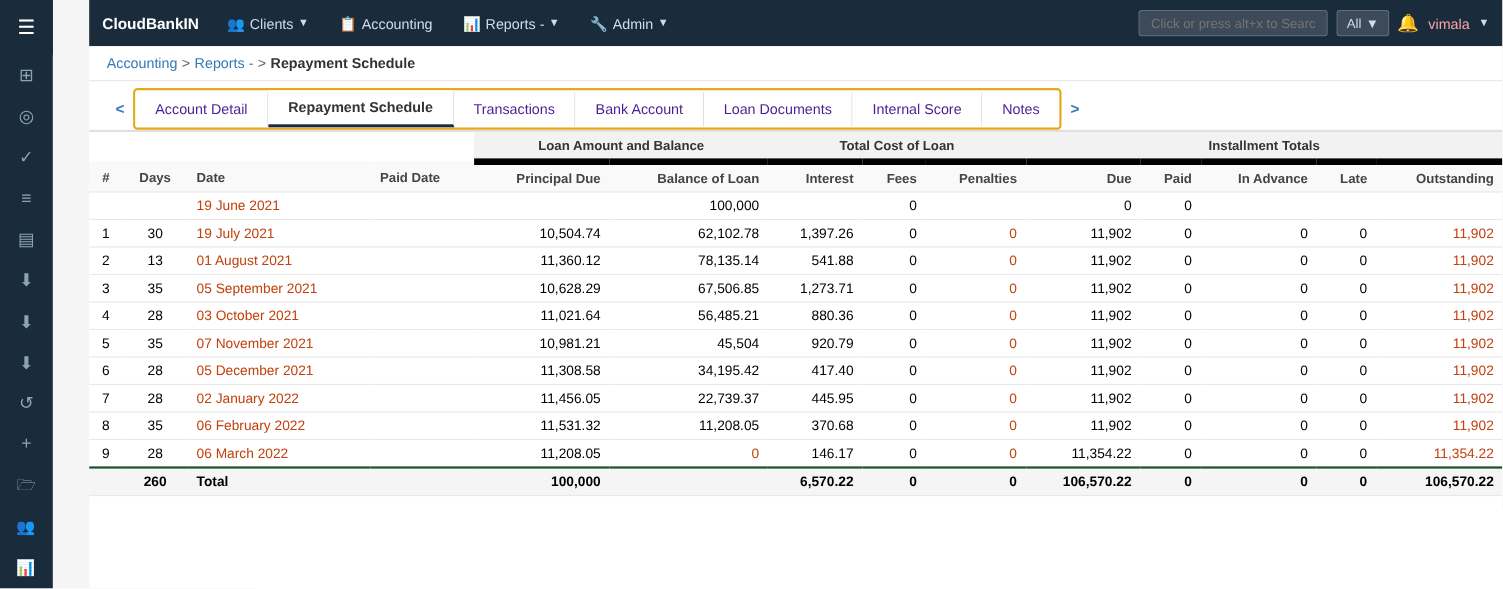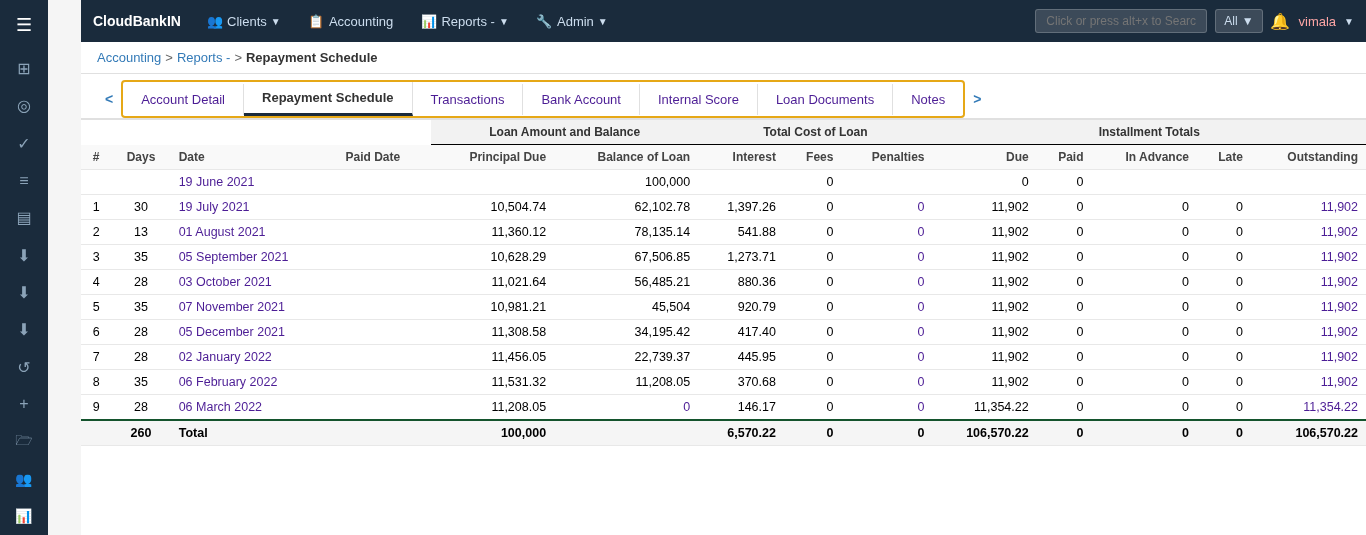--- a/index.html
+++ b/index.html
@@ -186,26 +186,26 @@
     .schedule-table td.left,
     .schedule-table th.left { text-align: left; }
     .schedule-table td.center,
     .schedule-table th.center { text-align: center; }
 
     .group-header th {
       background: #f2f2f2;
       text-align: center;
       font-weight: bold;
       color: #333;
-      border-bottom: 1px solid #000000;
+      border-bottom: 6px solid #000000;
       font-size: 12px;
     }
     .group-header th.empty { background: #fff; border: none; }
 
-    .link-text { color: #4c1d95; }
+    .link-text { color: #c2410c; }
     .total-row td {
       font-weight: bold;
       background: #f5f5f5;
       border-top: 2px solid #14532d;
     }
   </style>
 </head>
 <body>
 
 <div class="sidebar">
@@ -270,22 +270,22 @@
     <span style="color:#333; font-weight:bold;">Repayment Schedule</span>
   </div>
 
   <div class="tabs-container">
     <span class="tab-prev">&lt;</span>
     <div class="tabs-wrapper">
       <div class="tab">Account Detail</div>
       <div class="tab active">Repayment Schedule</div>
       <div class="tab">Transactions</div>
       <div class="tab">Bank Account</div>
+      <div class="tab">Loan Documents</div>
       <div class="tab">Internal Score</div>
-      <div class="tab">Loan Documents</div>
       <div class="tab">Notes</div>
     </div>
     <span class="tab-next">&gt;</span>
   </div>
 
   <div class="content-area">
     <table class="schedule-table">
       <thead>
         <tr class="group-header">
           <th colspan="4" class="empty"></th>

